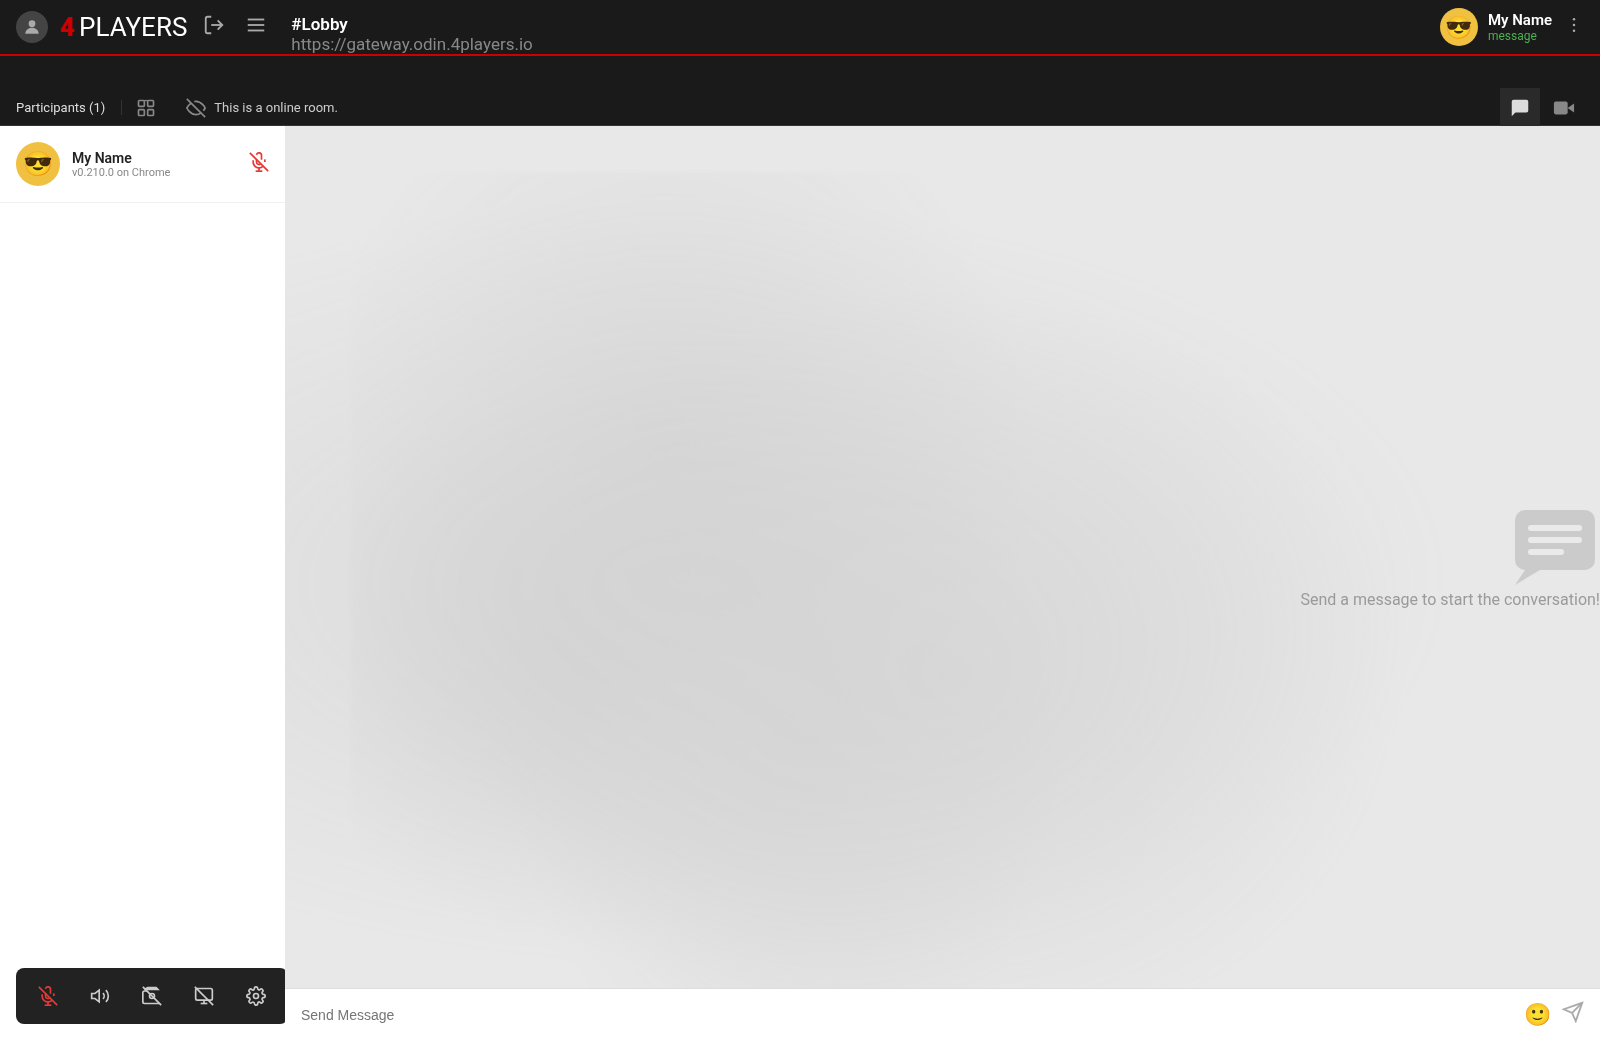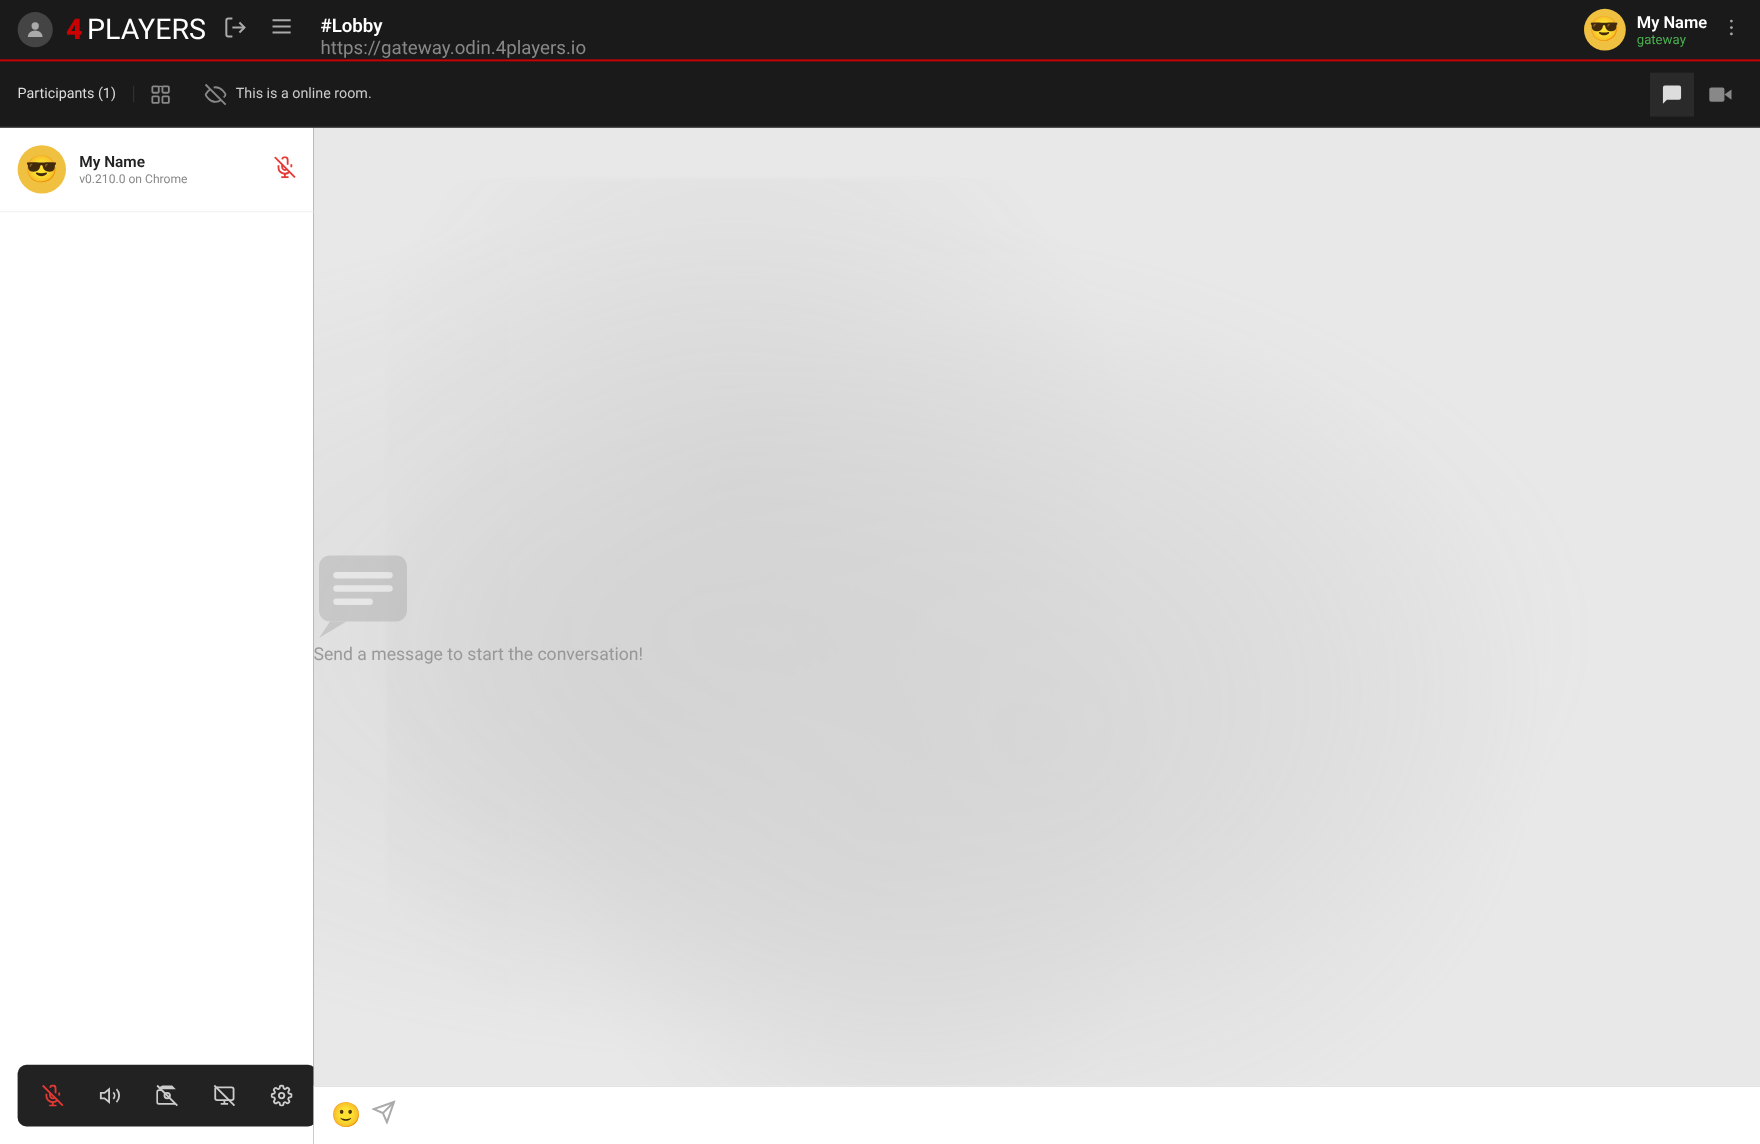--- a/index.html
+++ b/index.html
@@ -88,25 +88,26 @@
     .user-info { display: flex; flex-direction: column; }
     .user-name { font-size: 15px; font-weight: 600; color: #fff; }
     .user-status { font-size: 12px; color: #4caf50; }
     .nav-more-icon { color: #aaa; font-size: 20px; cursor: pointer; }
 
     
     .sub-nav {
       display: flex;
       align-items: center;
       background: #1a1a1a;
-      height: 60px;
+      height: 36px;
       padding: 0 16px;
       border-bottom: 1px solid #333;
       flex-shrink: 0;
       gap: 0;
+      margin-top: 34px;
     }
     .participants-label {
       font-size: 13px;
       color: #ddd;
       display: flex;
       align-items: center;
       gap: 6px;
       padding-right: 16px;
       border-right: 1px solid #333;
     }
@@ -239,21 +240,21 @@
         radial-gradient(ellipse at 55% 70%, #777 0%, transparent 45%),
         radial-gradient(ellipse at 30% 60%, #555 0%, transparent 40%);
       filter: blur(2px);
       opacity: 0.6;
     }
 
     .chat-messages {
       flex: 1;
       display: flex;
       flex-direction: column;
-      align-items: flex-start;
+      align-items: flex-end;
       justify-content: center;
       position: relative;
       z-index: 1;
     }
     .empty-chat-text {
       font-size: 16px;
       color: #888;
       opacity: 0.8;
     }
 
@@ -329,21 +330,21 @@
     <span class="nav-channel-url">https://gateway.odin.4players.io</span>
   </div>
 
   <div class="nav-right">
     <div class="user-profile">
       <div class="user-avatar">
         <span>😎</span>
       </div>
       <div class="user-info">
         <span class="user-name">My Name</span>
-        <span class="user-status">gateway</span>
+        <span class="user-status">message</span>
       </div>
     </div>
     <div class="nav-more-icon">
       <svg width="20" height="20" viewBox="0 0 24 24" fill="#aaa">
         <circle cx="12" cy="5" r="1.5"></circle>
           <circle cx="12" cy="12" r="1.5"></circle>
           <circle cx="12" cy="19" r="1.5"></circle>
       </svg>
     </div>
   </div>
@@ -468,20 +469,21 @@
         <rect x="5" y="5" width="80" height="60" rx="10" ry="10" fill="#aaa"></rect>
         <rect x="18" y="20" width="54" height="6" rx="3" fill="#eee"></rect>
         <rect x="18" y="32" width="54" height="6" rx="3" fill="#eee"></rect>
         <rect x="18" y="44" width="36" height="6" rx="3" fill="#eee"></rect>
         <polygon points="15,65 5,80 30,65" fill="#aaa"></polygon>
       </svg>
       <span class="empty-chat-text">Send a message to start the conversation!</span>
     </div>
 
     <div class="chat-input-bar">
+      <input class="chat-input" type="text" placeholder="Send Message" style="">
       <div class="emoji-btn">🙂</div>
       <div class="send-btn">
         <svg width="22" height="22" viewBox="0 0 24 24" fill="none" stroke="#aaa" stroke-width="2">
           <line x1="22" y1="2" x2="11" y2="13"></line>
           <polygon points="22 2 15 22 11 13 2 9 22 2"></polygon>
         </svg>
       </div>
     </div>
   </div>
 

